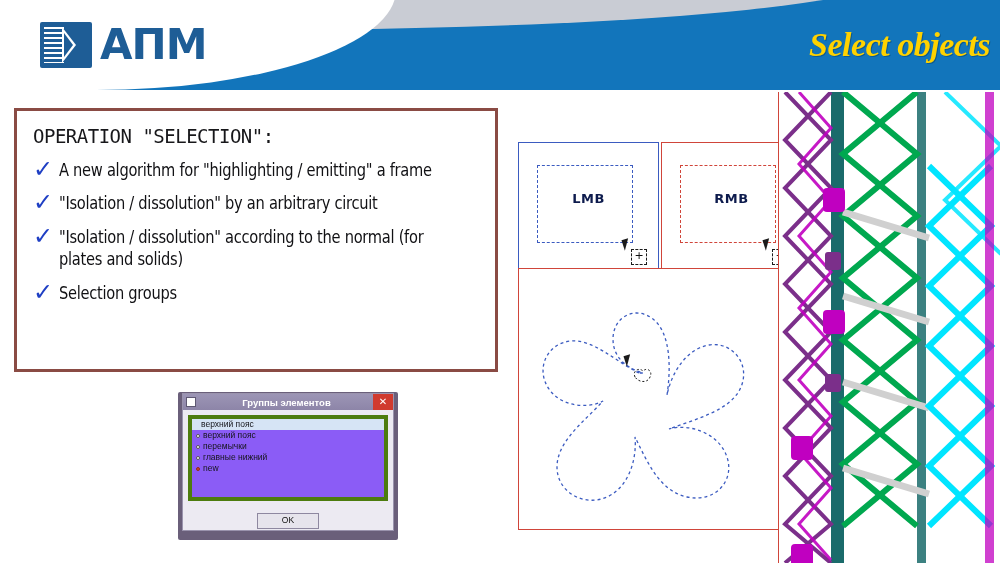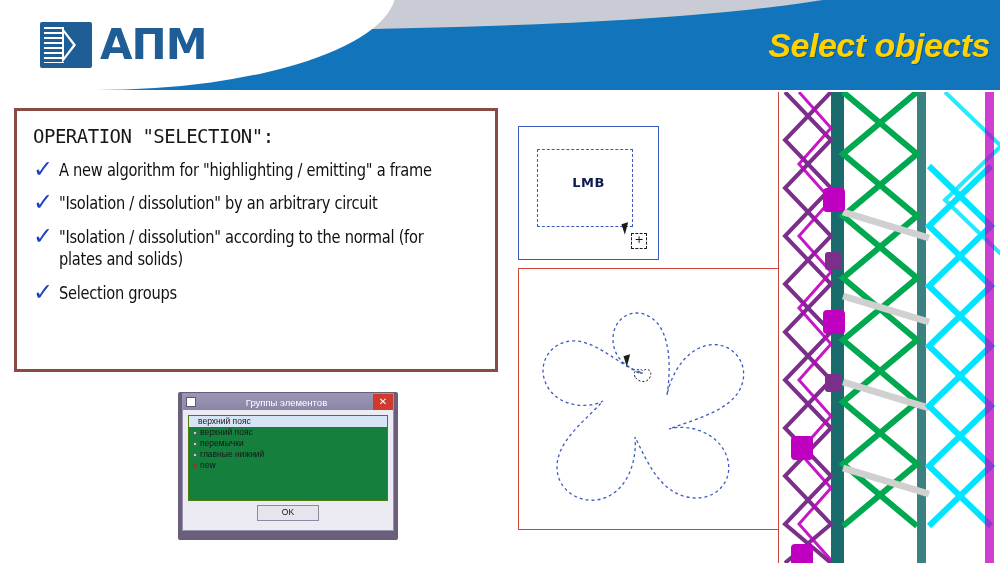--- a/index.html
+++ b/index.html
@@ -112,21 +112,21 @@
     font-weight: bold;
     font-size: 42px;
     color: #1e5d96;
     letter-spacing: -1px;
     line-height: 1;
   }
   .header-title {
     position: absolute;
     right: 26px;
     top: 26px;
-    font-family: Liberation Sans, sans-serif;
+    font-family: Liberation Serif, serif;
     font-weight: bold;
     font-style: italic;
     font-size: 34px;
     color: #ffd200;
     letter-spacing: -0.5px;
     text-shadow: 1px 1px 0 #0c5a92;
   }
 
   
   .text-panel {
@@ -204,39 +204,39 @@
     background: #ffffff;
     border: 1px solid #5e5872;
     margin-left: 3px;
     box-sizing: border-box;
   }
   .dialog-title {
     flex: 1;
     text-align: center;
     font-size: 9.5px;
     color: #ffffff;
-    font-weight: normal;
+    font-weight: bold;
     padding-right: 16px;
   }
   .dialog-close {
     position: absolute;
     right: 0; top: 0;
     width: 20px; height: 16px;
     background: #d03a2e;
     color: #ffffff;
     font-size: 10px;
     line-height: 16px;
     text-align: center;
   }
   .dialog-body {
     padding: 5px;
   }
   .list-box {
-    background: #15803d;
-    border: 1px solid #4d7c0f;
+    background: #8b5cf6;
+    border: 4px solid #4d7c0f;
     height: 86px;
     font-size: 8.5px;
     color: #15151a;
     box-sizing: border-box;
     overflow: hidden;
   }
   .list-item {
     height: 11px;
     line-height: 11px;
     padding-left: 4px;
@@ -254,42 +254,42 @@
     margin-right: 3px;
     box-sizing: border-box;
     background: #fff;
     flex: 0 0 4px;
   }
   .radio.on {
     background: #d4412e;
     border-color: #8c2a1d;
   }
   .dialog-ok {
-    margin: 4px auto 0 auto;
+    margin: 12px auto 0 auto;
     width: 60px;
     height: 14px;
     background: #e6e4ec;
     border: 1px solid #8e88a0;
     font-size: 8.5px;
     line-height: 13px;
     text-align: center;
     color: #111;
   }
 
   
   .diag-top {
     position: absolute;
     left: 518px;
     top: 126px;
     width: 284px;
     height: 134px;
   }
   .diag-half {
     position: absolute;
-    top: 0;
+    top: 16px;
     width: 141px;
     height: 134px;
     background: #ffffff;
     box-sizing: border-box;
   }
   .diag-half.left { left: 0; border: 1px solid #3b5bc0; }
   .diag-half.right { left: 143px; border: 1px solid #d0453a; }
   .sel-rect {
     position: absolute;
     left: 18px; top: 22px;
@@ -427,20 +427,26 @@
     <div class="dialog-ok">OK</div>
   </div>
 </div>
 
 <div class="diag-top">
   <div class="diag-half left">
     <div class="sel-rect blue"></div>
     <div class="mb-label">LMB</div>
     <div class="cursor" style="left:104px; top:96px;"></div>
     <div class="cursor-box" style="left:112px; top:106px;">+</div>
+  </div>
+  <div class="diag-half right">
+    <div class="sel-rect red"></div>
+    <div class="mb-label">RMB</div>
+    <div class="cursor" style="left:102px; top:96px;"></div>
+    <div class="cursor-box" style="left:110px; top:106px;">−</div>
   </div>
 </div>
 
 <div class="diag-bottom">
   <svg class="lasso-svg" width="268" height="260" viewBox="0 0 268 260">
     <path d="M120 104
              C 96 92, 74 70, 52 72
              C 28 74, 16 100, 30 120
              C 42 138, 70 140, 84 132
              C 66 152, 38 172, 38 198

